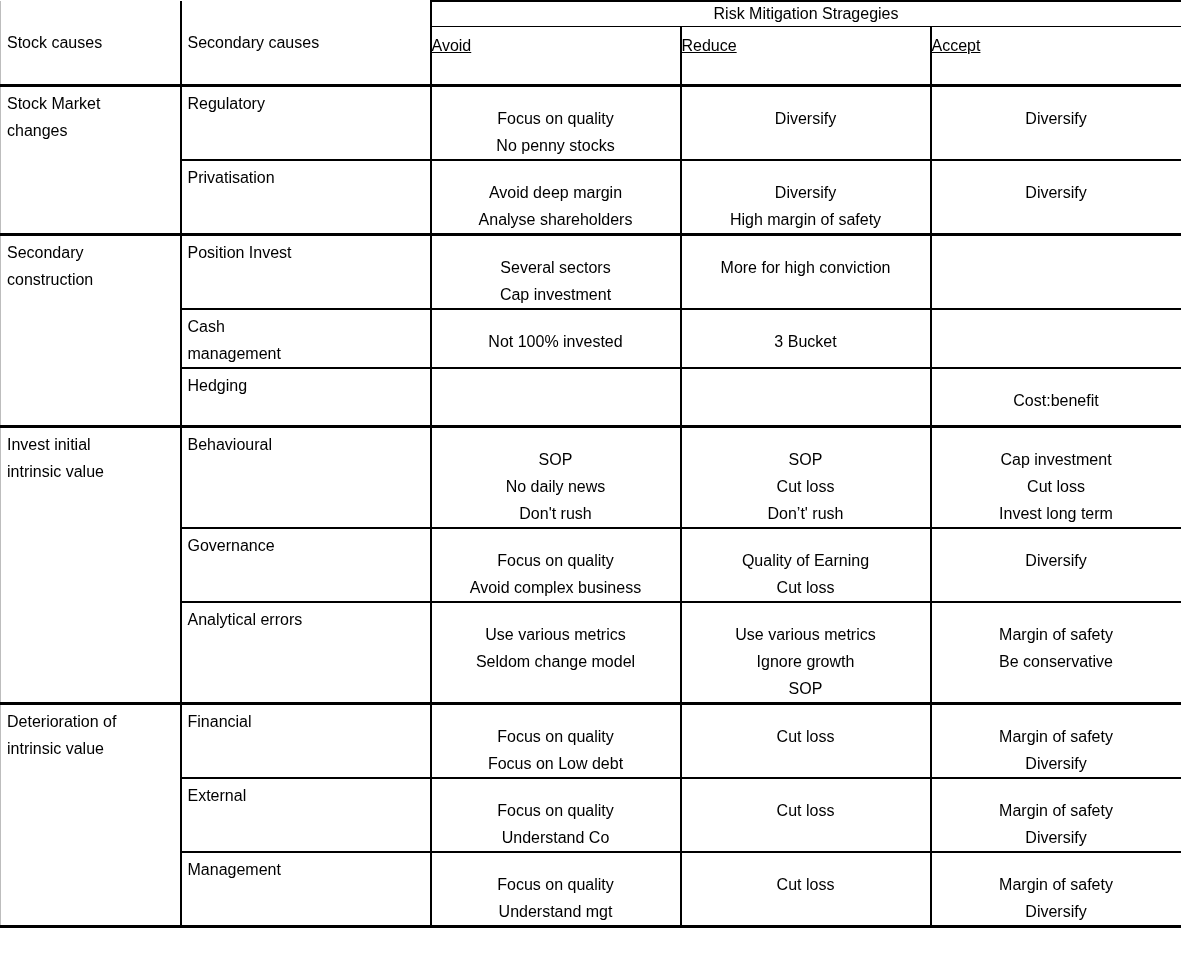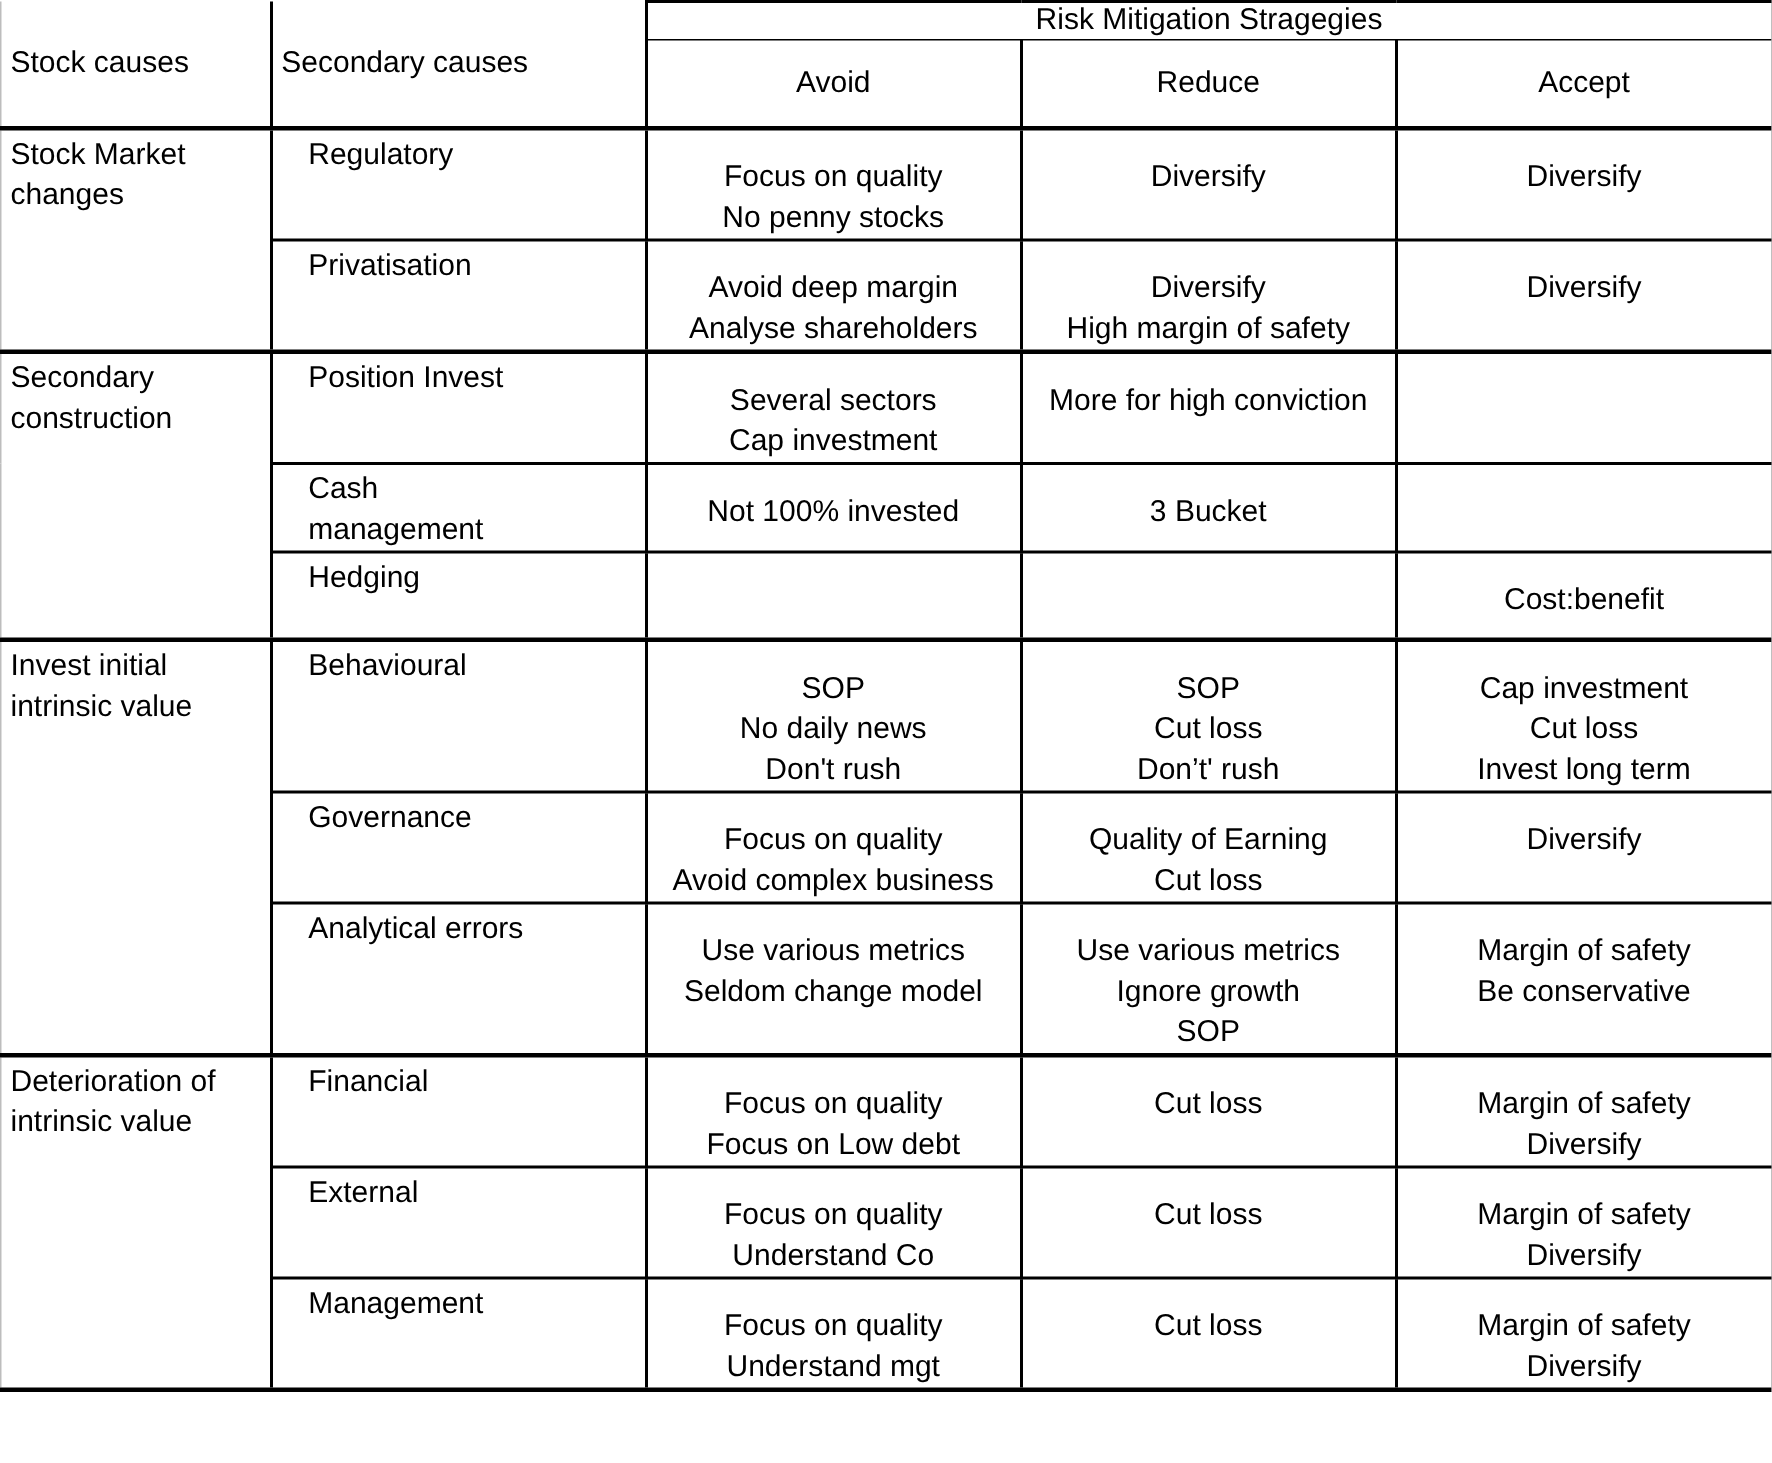--- a/index.html
+++ b/index.html
@@ -21,21 +21,21 @@
     width: 1181px;
   }
   col.c-main { width: 180px; }
   col.c-sec  { width: 250px; }
   col.c-avoid { width: 250px; }
   col.c-reduce { width: 250px; }
   col.c-accept { width: 251px; }
 
   th, td {
     font-weight: normal;
-    font-size: 20px;
+    font-size: 16px;
     line-height: 27px;
     border-right: 2px solid #000000;
     border-bottom: 2px solid #000000;
     white-space: pre-line;
     overflow: hidden;
     padding: 0;
   }
   
   .col-first { border-left: 1px solid #bdbdbd; }
 
@@ -50,37 +50,38 @@
   }
   th.main-h, th.sec-h {
     border-top: none;
     border-bottom: 3px solid #000000;
     text-align: left;
     vertical-align: middle;
     padding-left: 6px;
   }
   th.strat-h {
     border-bottom: 3px solid #000000;
-    text-align: center;
-    vertical-align: top;
-    padding-top: 15px;
+    text-align: left;
+    vertical-align: top;
+    padding-top: 5px;
     height: 59px;
+    text-decoration: underline;
   }
 
   
   td.main-cell {
     text-align: left;
     vertical-align: top;
     padding: 3px 4px 0 6px;
     border-bottom: 3px solid #000000;
   }
   td.sec-cell {
     text-align: left;
     vertical-align: top;
-    padding: 3px 4px 0 24px;
+    padding: 3px 4px 0 6px;
   }
   td.strat-cell {
     text-align: center;
     vertical-align: top;
     padding-top: 18px;
   }
   tr.data-row { height: 59px; }
   td.gend { border-bottom: 3px solid #000000; }
 </style>
 </head>

